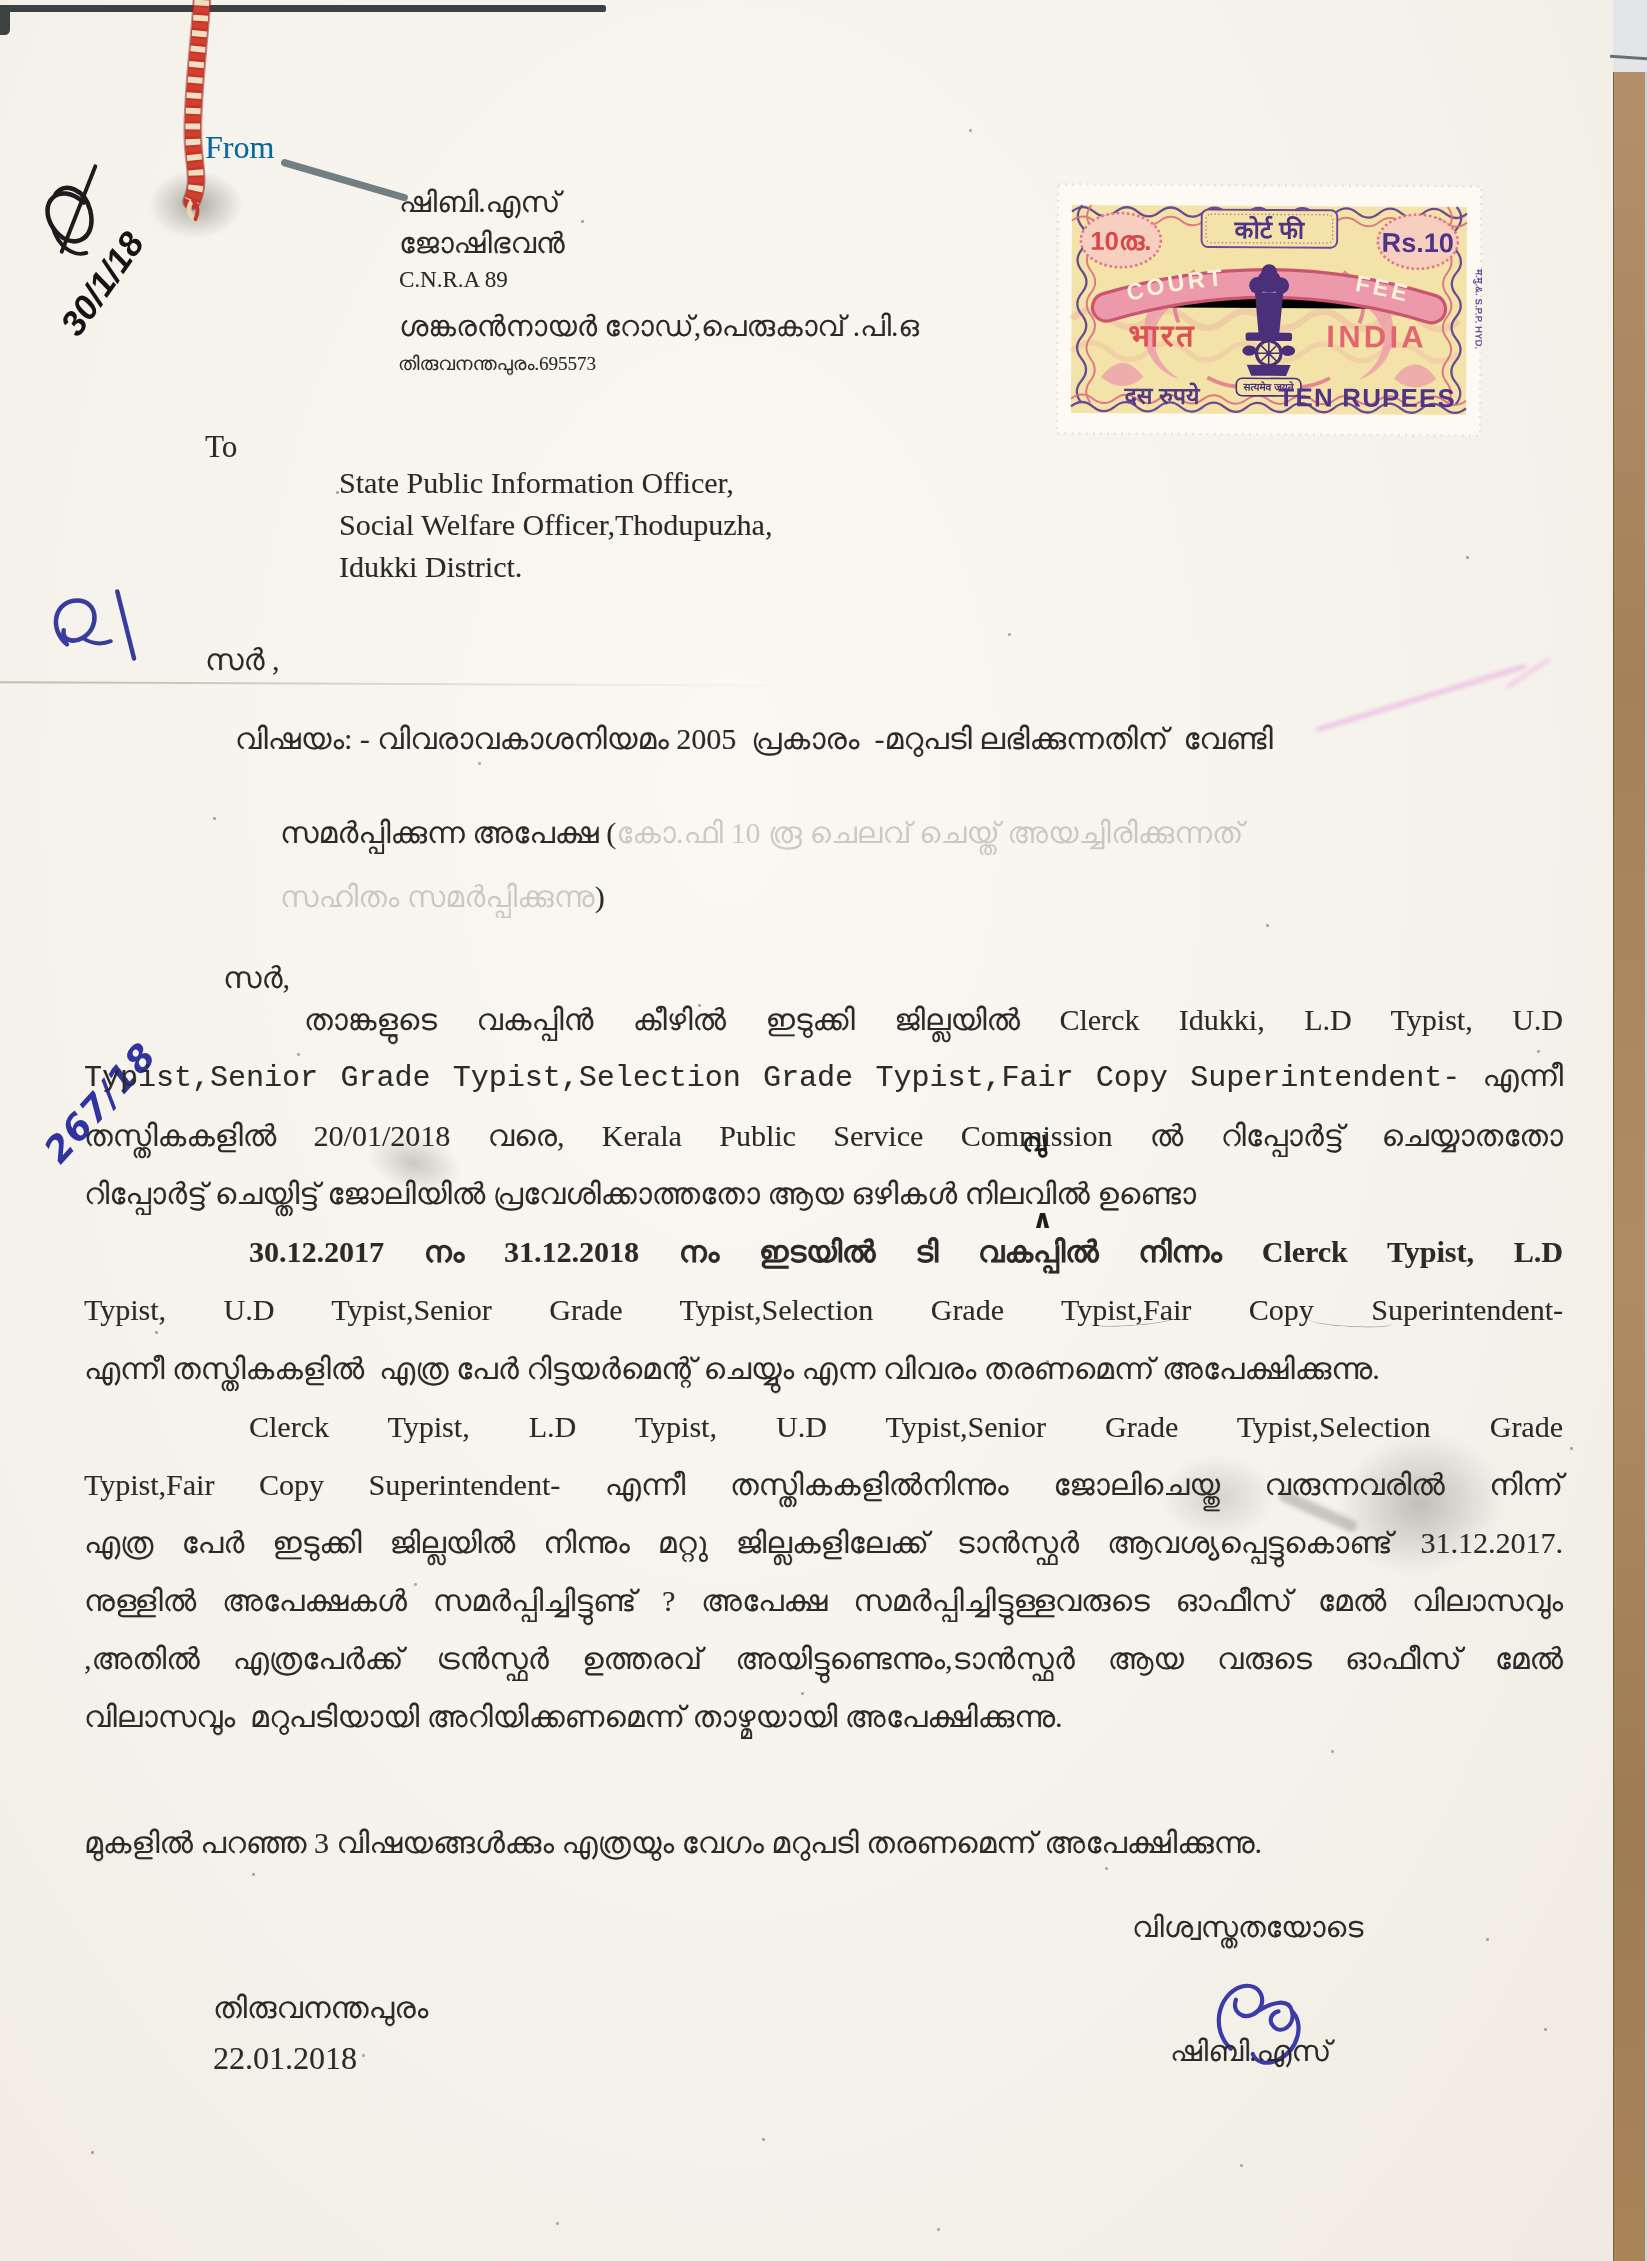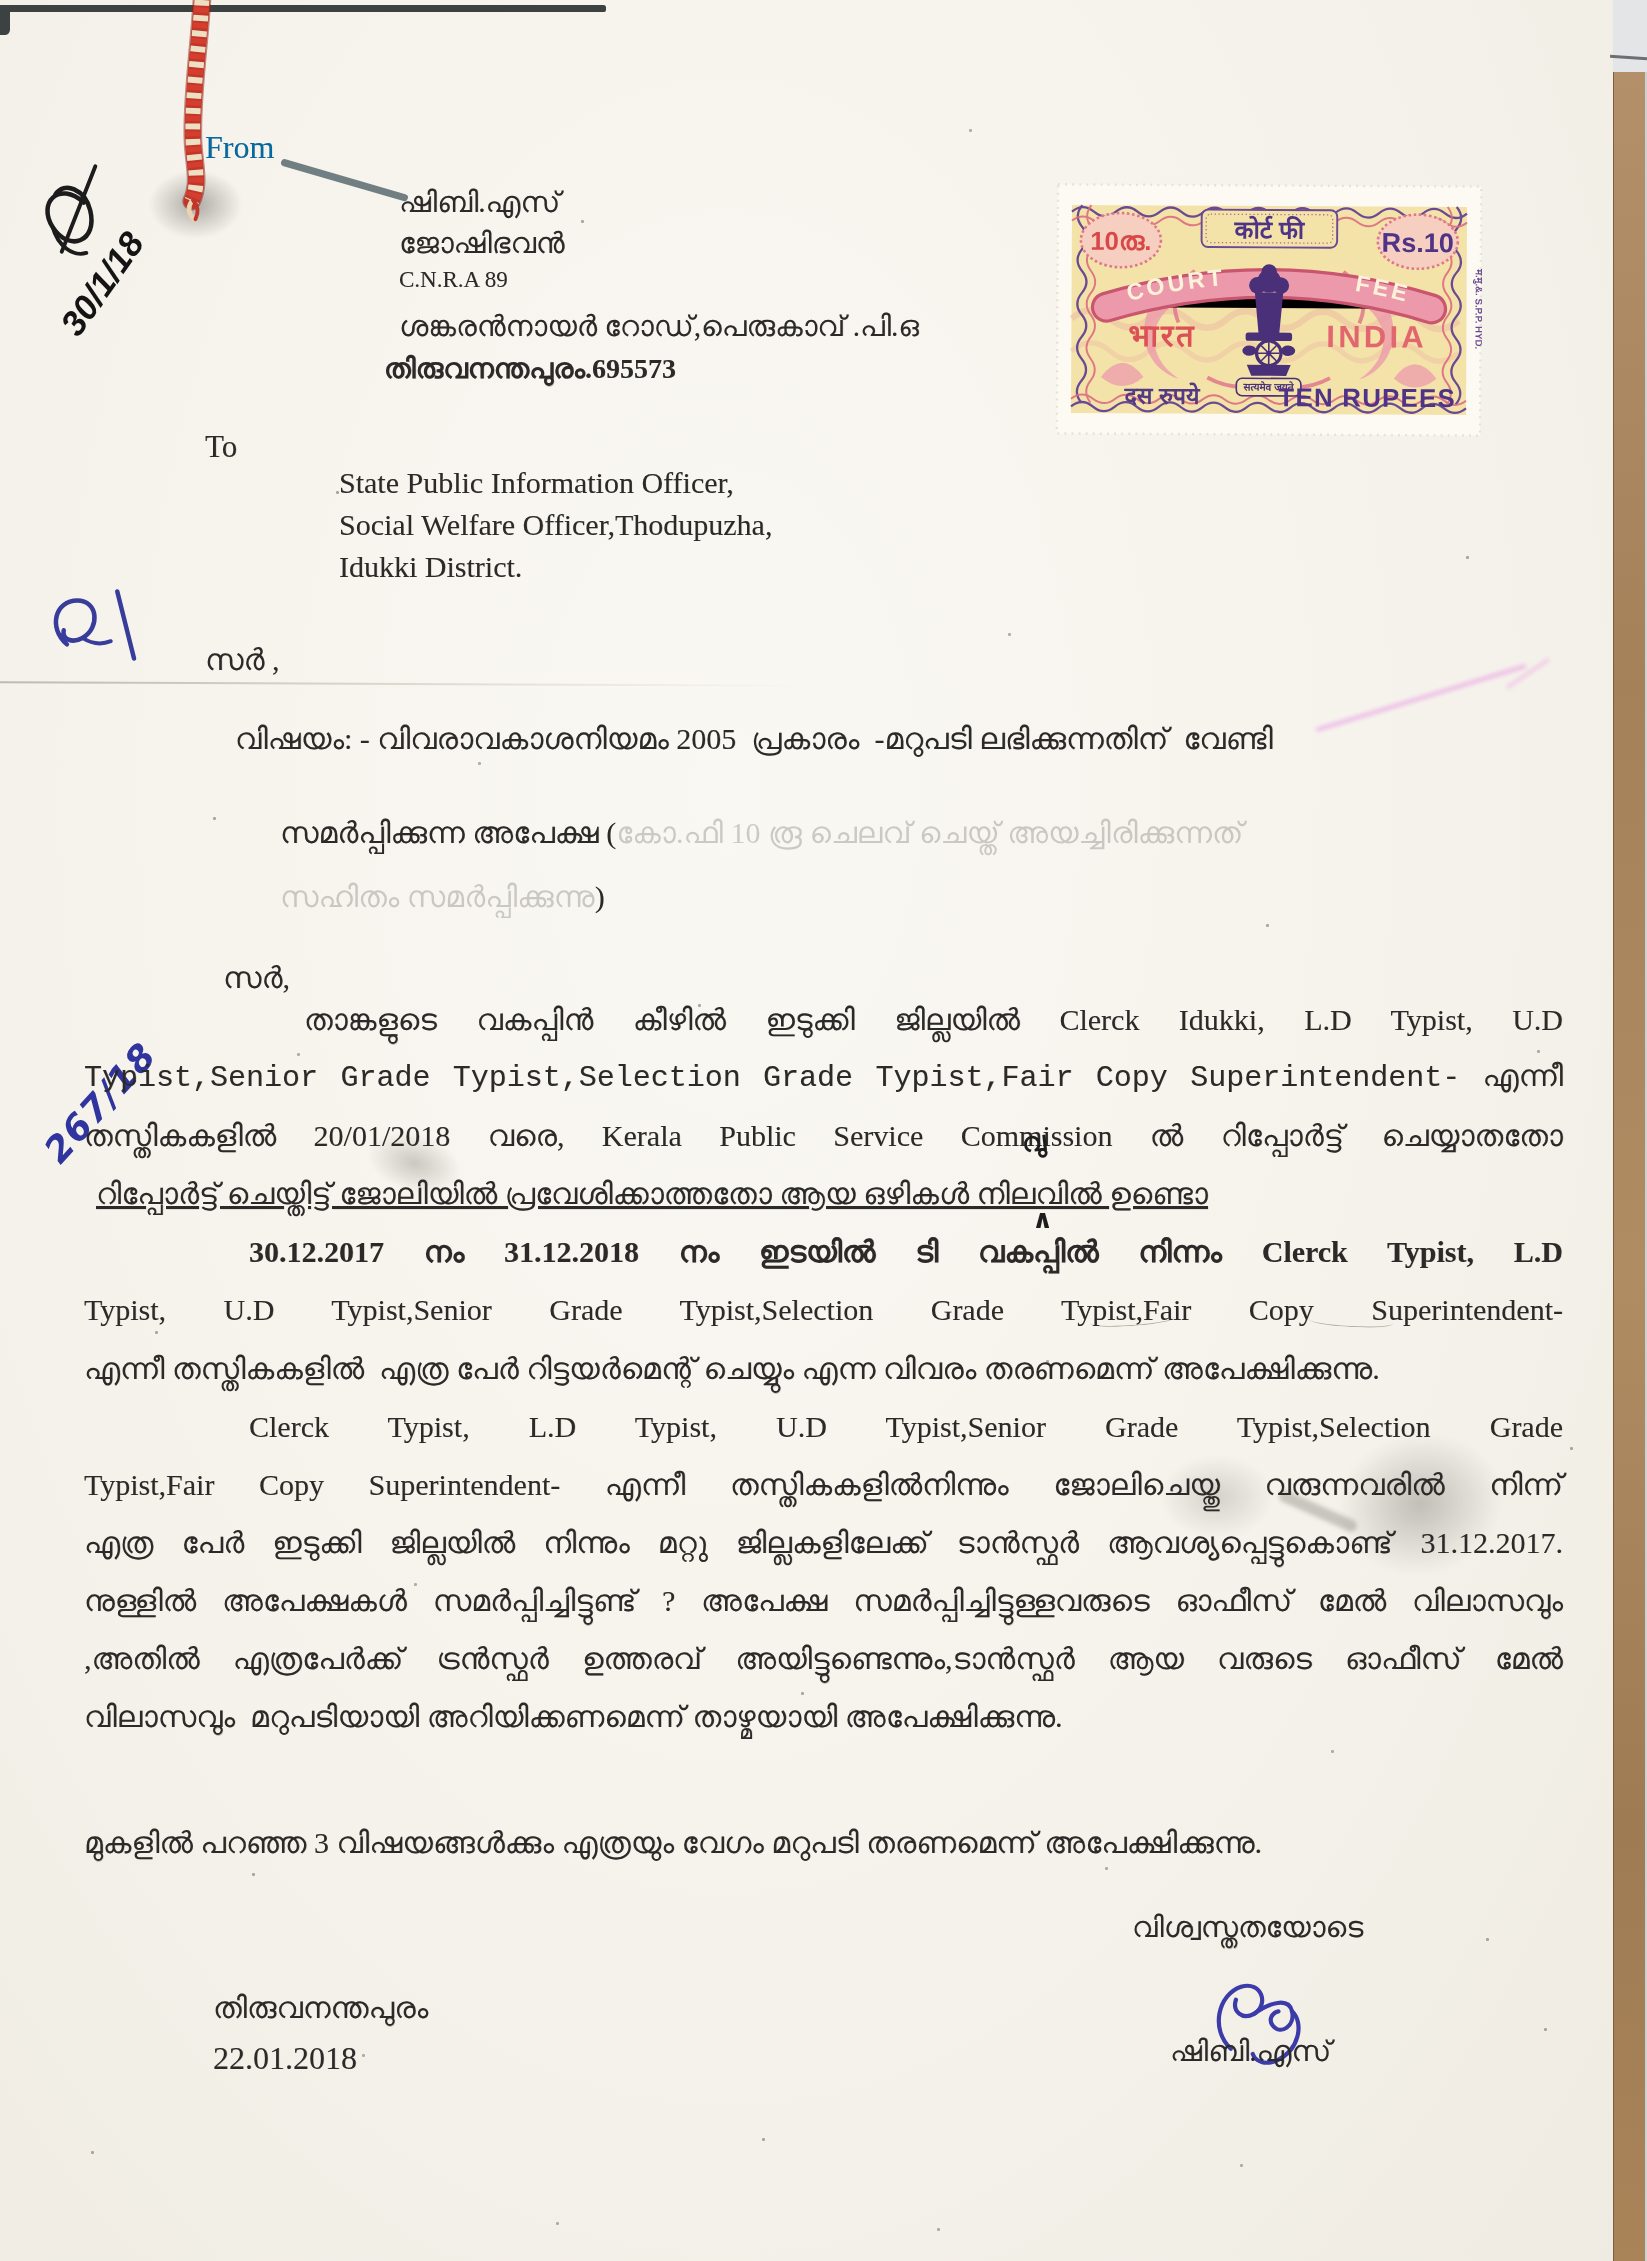--- a/index.html
+++ b/index.html
@@ -96,21 +96,21 @@
 
 <div class="abs txt" style="left:205px;top:129px;font-size:32px;color:#0369a1;">From</div>
 <svg class="abs" style="left:278px;top:155px;width:142px;height:58px;" viewBox="0 0 220 90">
   <path d="M10,12 L196,66" stroke="#5a6a70" stroke-width="11" stroke-linecap="round" opacity=".85"></path>
 </svg>
 
 <div class="abs txt" style="left:399px;top:186px;font-size:29px;">ഷിബി.എസ്</div>
 <div class="abs txt" style="left:399px;top:227px;font-size:29px;">ജോഷിഭവൻ</div>
 <div class="abs txt" style="left:399px;top:267px;font-size:23px;">C.N.R.A 89</div>
 <div class="abs txt" style="left:399px;top:310px;font-size:29px;">ശങ്കരൻനായർ റോഡ്,പെരുകാവ് .പി.ഒ</div>
-<div class="abs txt" style="left:384px;top:353px;font-size:28px;font-weight:bold;">തിരുവനന്തപുരം.695573</div>
+<div class="abs txt" style="left:398px;top:353px;font-size:19px;">തിരുവനന്തപുരം.695573</div>
 
 <svg class="abs" style="left:1056px;top:184px;width:426px;height:252px;transform:rotate(.3deg);" viewBox="0 0 660 390">
   <defs>
       <path id="ribbon" d="M 78,192 Q 330,116 582,192"></path>
     </defs>
   <rect x="2" y="2" width="656" height="386" fill="#fcfaf2" stroke="#e7e3d4" stroke-width="4" stroke-dasharray="3 8"></rect>
   <rect x="24" y="34" width="612" height="322" fill="#f3e3a9"></rect>
   <path d="M24,210 q30,-26 60,0 t60,0 t60,0 t60,0 t60,0 t60,0 t60,0 t60,0 t60,0 t60,0" stroke="#edb3a0" stroke-width="10" fill="none" opacity=".45"></path>
   <path d="M24,260 q30,-26 60,0 t60,0 t60,0 t60,0 t60,0 t60,0 t60,0 t60,0 t60,0 t60,0" stroke="#edb3a0" stroke-width="8" fill="none" opacity=".35"></path>
   <g stroke="#6b4a93" stroke-width="3.5" fill="none">
@@ -200,21 +200,21 @@
   <span class="faint">സഹിതം സമർപ്പിക്കുന്നു</span><span class="txt">)</span>
 </div>
 
 <div class="abs hw-blue" style="left:27px;top:1082px;font-size:36px;transform:rotate(-48deg);letter-spacing:1.3px;">267/18</div>
 
 <div class="abs txt" style="left:223px;top:961px;font-size:30px;">സർ,</div>
 
 <div class="jl" style="left:304px;top:1000px;width:1259px;">താങ്കളുടെ വകപ്പിൻ കീഴിൽ ഇടുക്കി ജില്ലയിൽ Clerck Idukki,  L.D Typist,  U.D</div>
 <div class="jl" style="left:84px;top:1058px;width:1479px;font-family:Liberation Mono, monospace;">Typist,Senior  Grade  Typist,Selection  Grade  Typist,Fair  Copy  Superintendent-  എന്നീ</div>
 <div class="jl" style="left:84px;top:1116px;width:1479px;">തസ്തികകളിൽ 20/01/2018 വരെ, Kerala Public Service Commission ൽ റിപ്പോർട്ട് ചെയ്യാതതോ</div>
-<div class="ll" style="left:96px;top:1174px;text-decoration:underline;">റിപ്പോർട്ട് ചെയ്തിട്ട് ജോലിയിൽ പ്രവേശിക്കാത്തതോ ആയ ഒഴികൾ നിലവിൽ ഉണ്ടൊ</div>
+<div class="ll" style="left:84px;top:1174px;">റിപ്പോർട്ട് ചെയ്തിട്ട് ജോലിയിൽ പ്രവേശിക്കാത്തതോ ആയ ഒഴികൾ നിലവിൽ ഉണ്ടൊ</div>
 <div class="jl" style="left:249px;top:1232px;width:1314px;font-weight:bold;">30.12.2017 നം   31.12.2018 നം ഇടയിൽ    ടി വകപ്പിൽ നിന്നം Clerck Typist,  L.D</div>
 <div class="jl" style="left:84px;top:1290px;width:1479px;">Typist,  U.D Typist,Senior Grade Typist,Selection Grade Typist,Fair Copy Superintendent-</div>
 <div class="ll" style="left:84px;top:1349px;">എന്നീ തസ്തികകളിൽ  എത്ര പേർ റിട്ടയർമെന്റ് ചെയ്യും എന്ന വിവരം തരണമെന്ന് അപേക്ഷിക്കുന്നു.</div>
 <div class="jl" style="left:249px;top:1407px;width:1314px;">Clerck  Typist,   L.D  Typist,   U.D  Typist,Senior  Grade  Typist,Selection  Grade</div>
 <div class="jl" style="left:84px;top:1465px;width:1479px;">Typist,Fair Copy Superintendent- എന്നീ തസ്തികകളിൽനിന്നും ജോലിചെയ്തു വരുന്നവരിൽ നിന്ന്</div>
 <div class="jl" style="left:84px;top:1523px;width:1479px;">എത്ര പേർ ഇടുക്കി ജില്ലയിൽ നിന്നും മറ്റു ജില്ലകളിലേക്ക് ടാൻസ്ഫർ ആവശ്യപ്പെട്ടുകൊണ്ട് 31.12.2017.</div>
 <div class="jl" style="left:84px;top:1581px;width:1479px;">നുള്ളിൽ അപേക്ഷകൾ സമർപ്പിച്ചിട്ടുണ്ട് ? അപേക്ഷ സമർപ്പിച്ചിട്ടുള്ളവരുടെ ഓഫീസ് മേൽ വിലാസവും</div>
 <div class="jl" style="left:84px;top:1639px;width:1479px;">,അതിൽ എത്രപേർക്ക്  ട്രൻസ്ഫർ ഉത്തരവ് അയിട്ടുണ്ടെന്നും,ടാൻസ്ഫർ ആയ വരുടെ ഓഫീസ് മേൽ</div>
 <div class="ll" style="left:84px;top:1697px;">വിലാസവും  മറുപടിയായി അറിയിക്കണമെന്ന് താഴ്മയായി അപേക്ഷിക്കുന്നു.</div>
 

